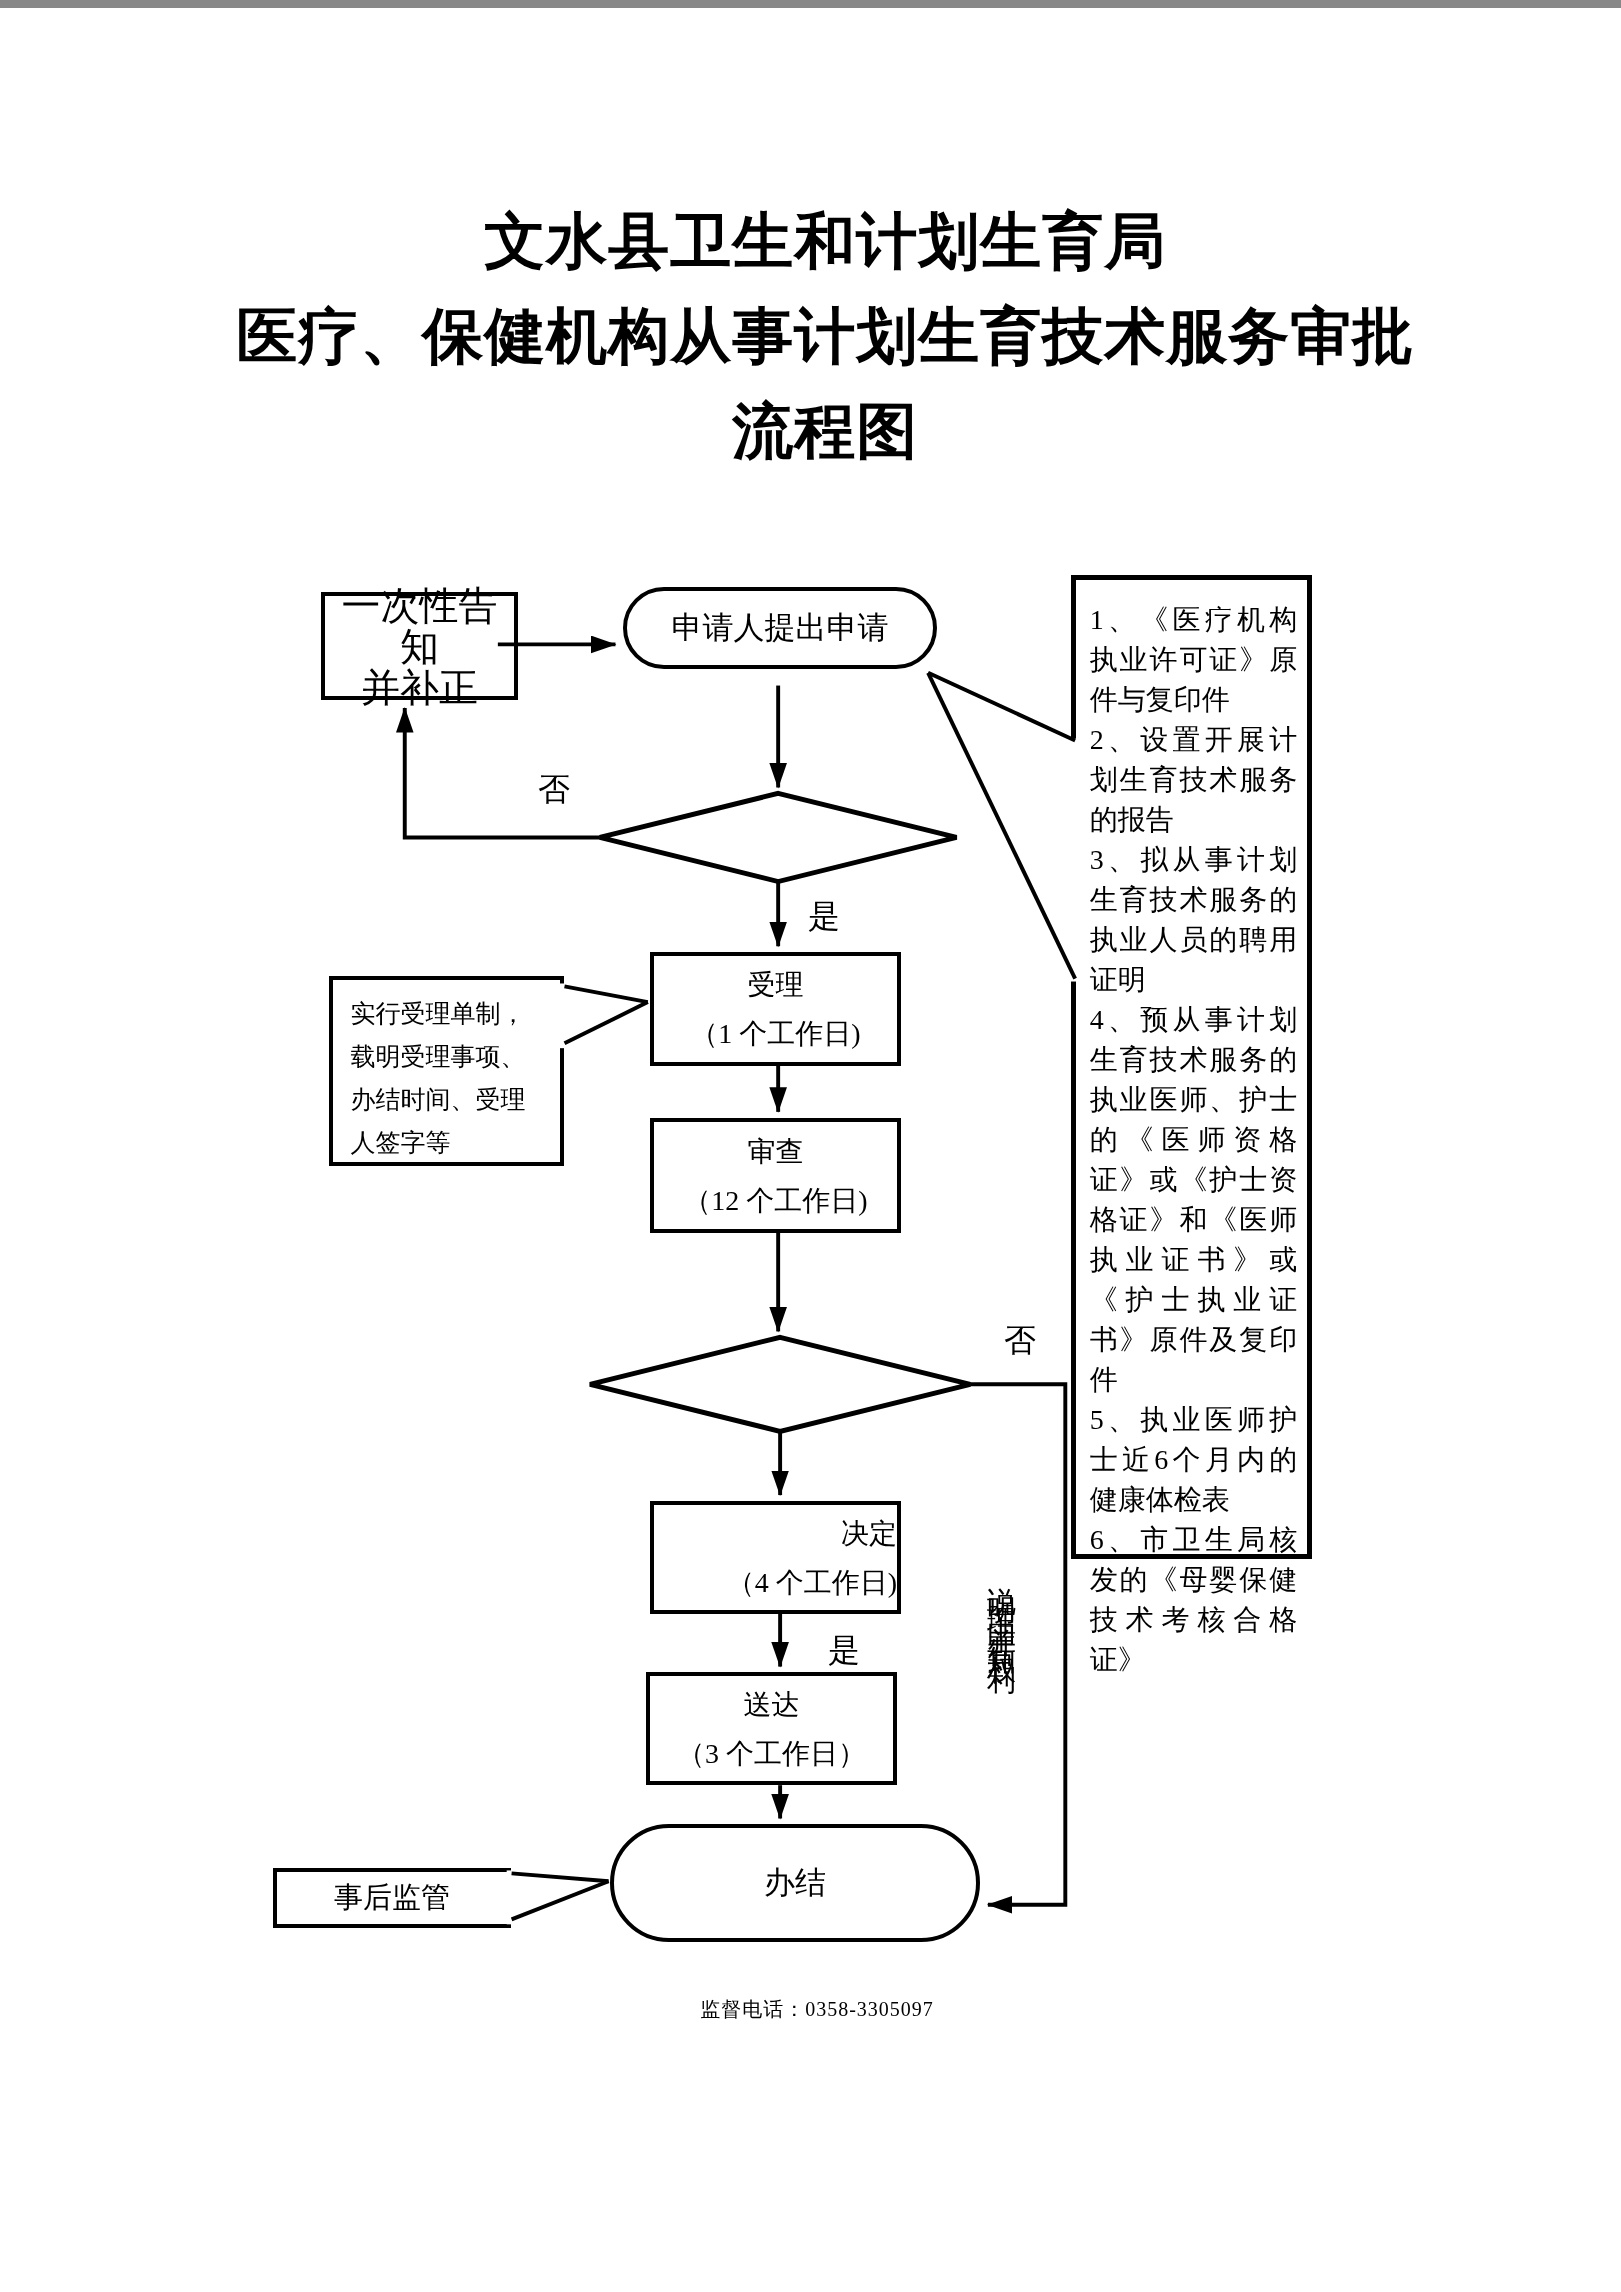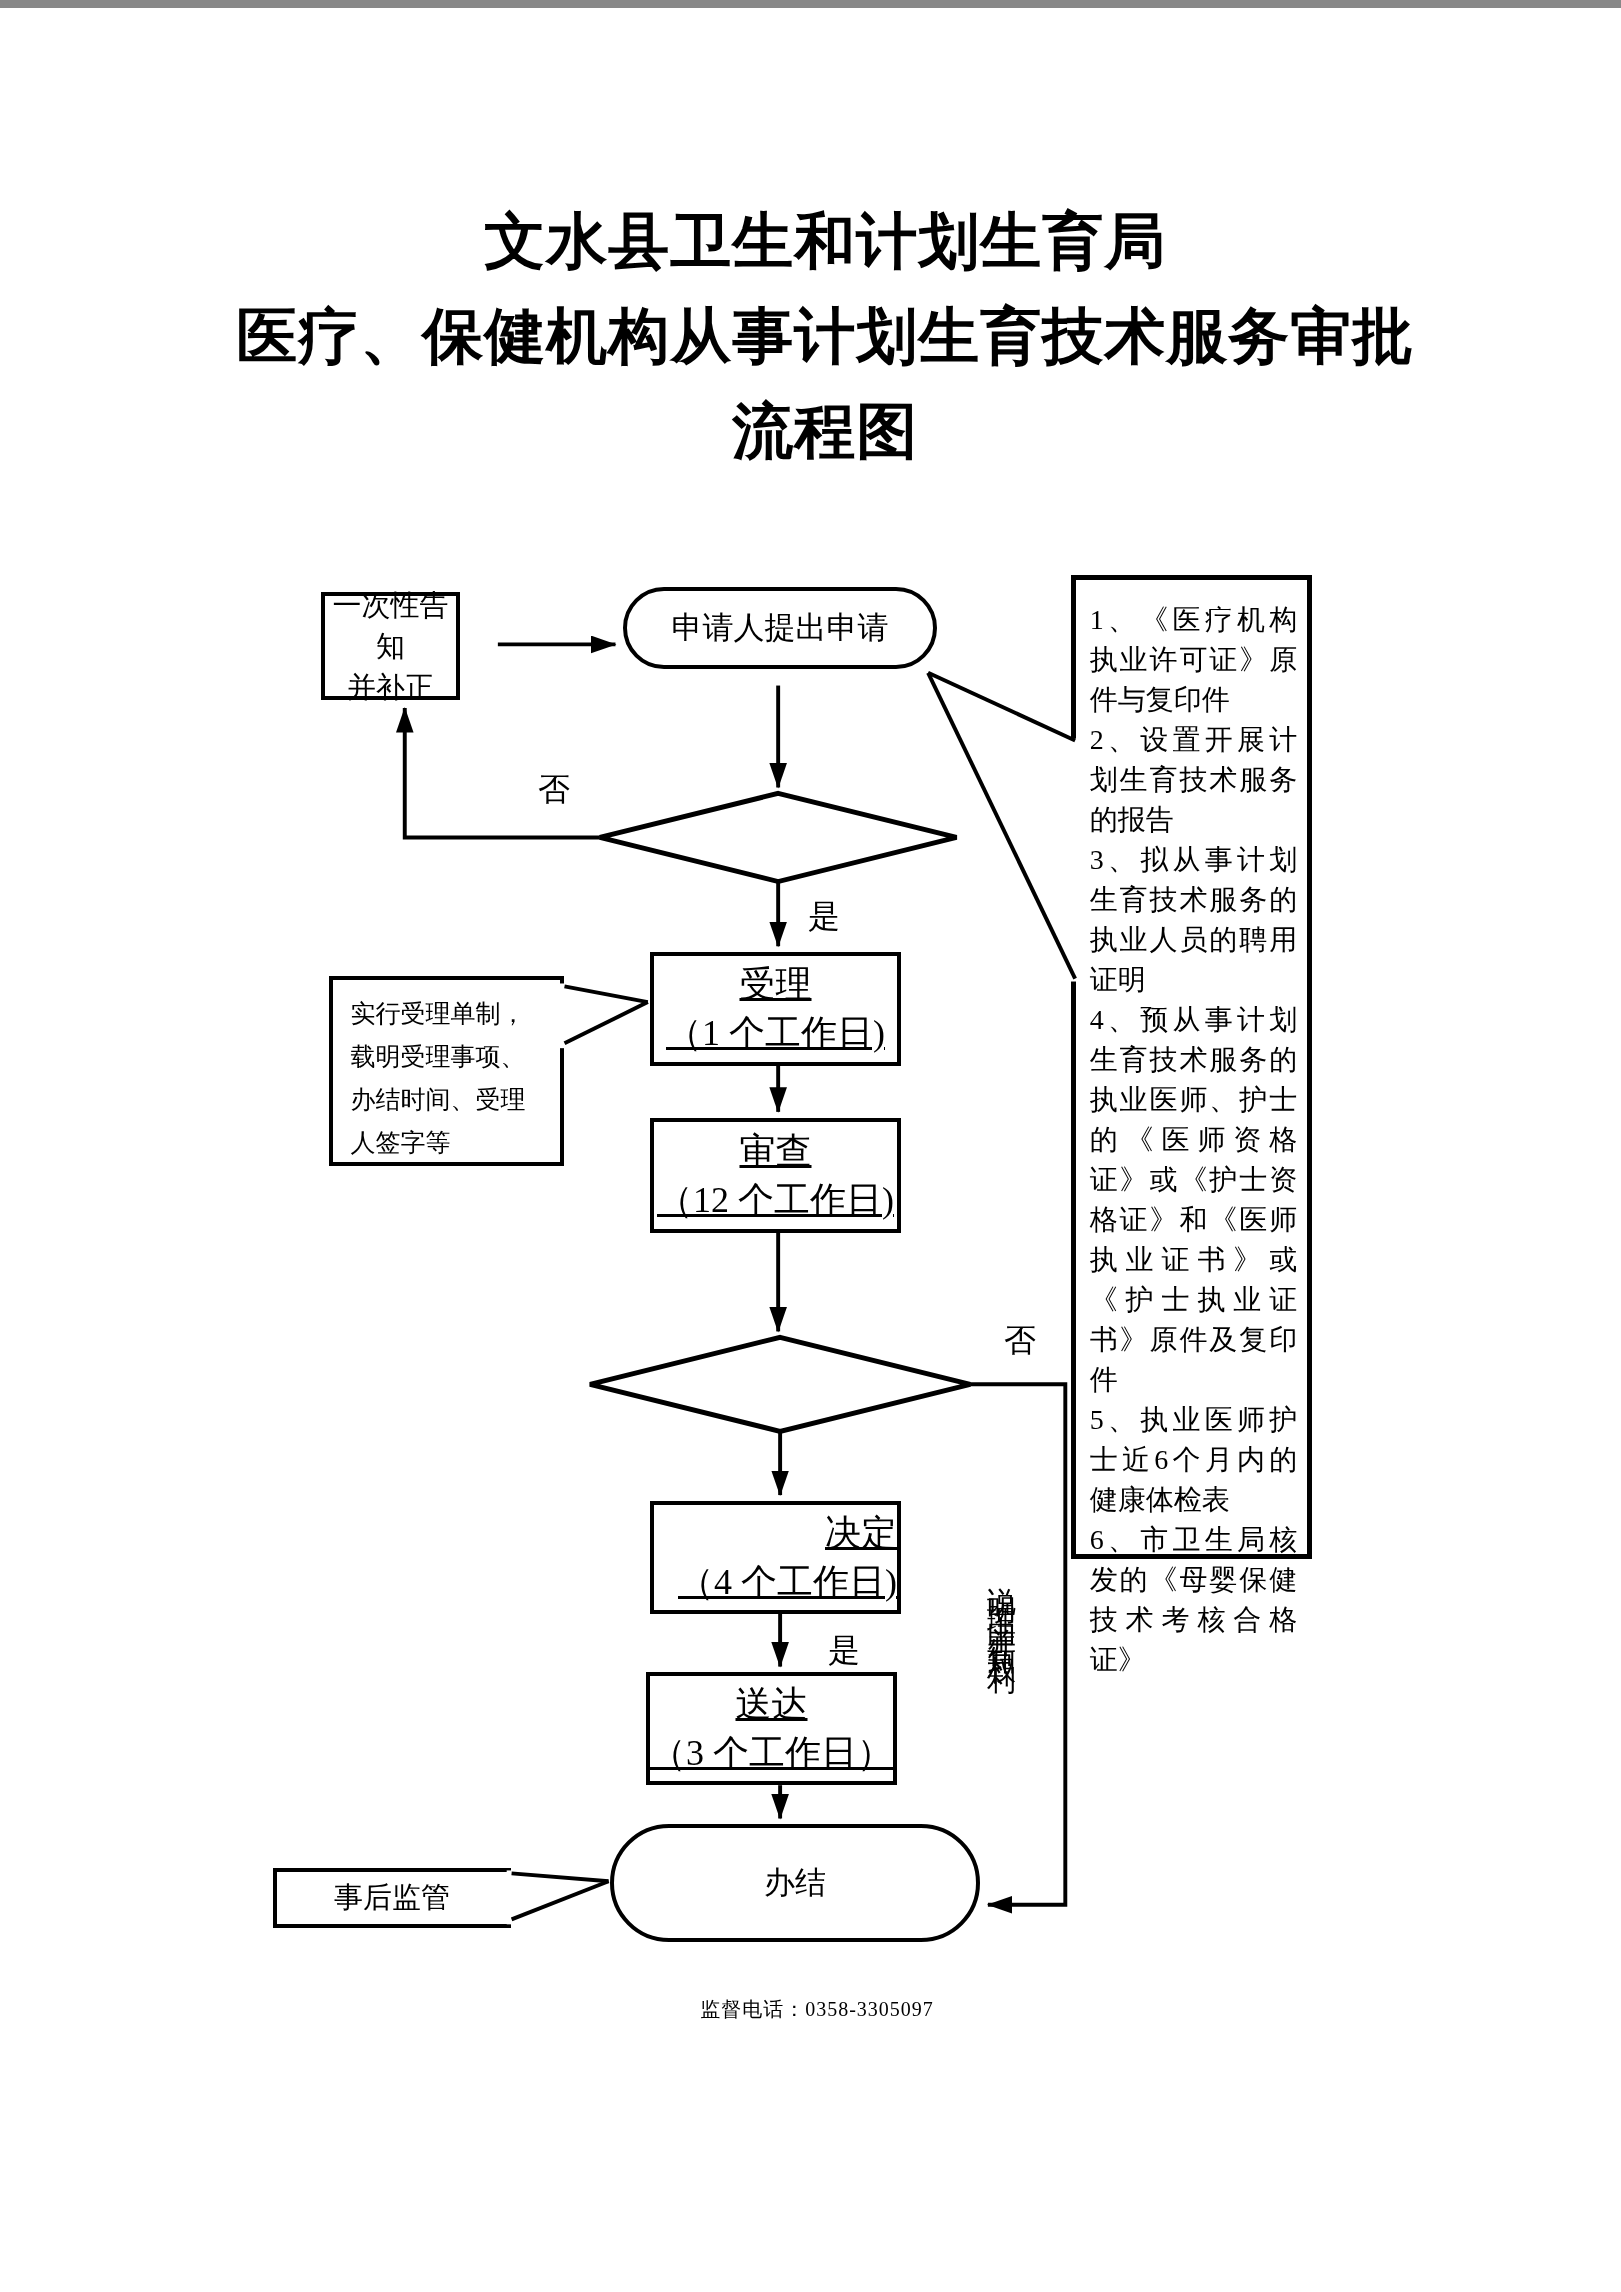--- a/index.html
+++ b/index.html
@@ -18,24 +18,24 @@
     text-align:center;font-weight:bold;font-size:61px;line-height:95px;
     letter-spacing:1px;white-space:nowrap;
   }
   
   .node{
     position:absolute;box-sizing:border-box;background:#fff;
     border:4.9px solid #000;display:flex;flex-direction:column;
     align-items:center;justify-content:center;text-align:center;
   }
   .stadium{border-radius:979px;}
-  .proc{font-size:36px;line-height:49px;text-decoration:underline;}
+  .proc{font-size:28px;line-height:49px;}
   .proc .dur{white-space:nowrap;}
   
-  .notify{left:321px;top:584px;width:139px;height:108px;font-size:29px;line-height:41px;}
+  .notify{left:321px;top:584px;width:197px;height:108px;font-size:39px;line-height:41px;}
   
   .apply{left:623px;top:579px;width:314px;height:82px;font-size:31px;}
   
   .accept {left:650px;top:944px;width:251px;height:114px;}
   .review {left:650px;top:1110px;width:251px;height:115px;}
   .decide {left:650px;top:1493px;width:251px;height:113px;align-items:flex-end;}
   .deliver{left:646px;top:1664px;width:251px;height:113px;}
   
   .complete{left:610px;top:1816px;width:370px;height:118px;font-size:31px;}
   

